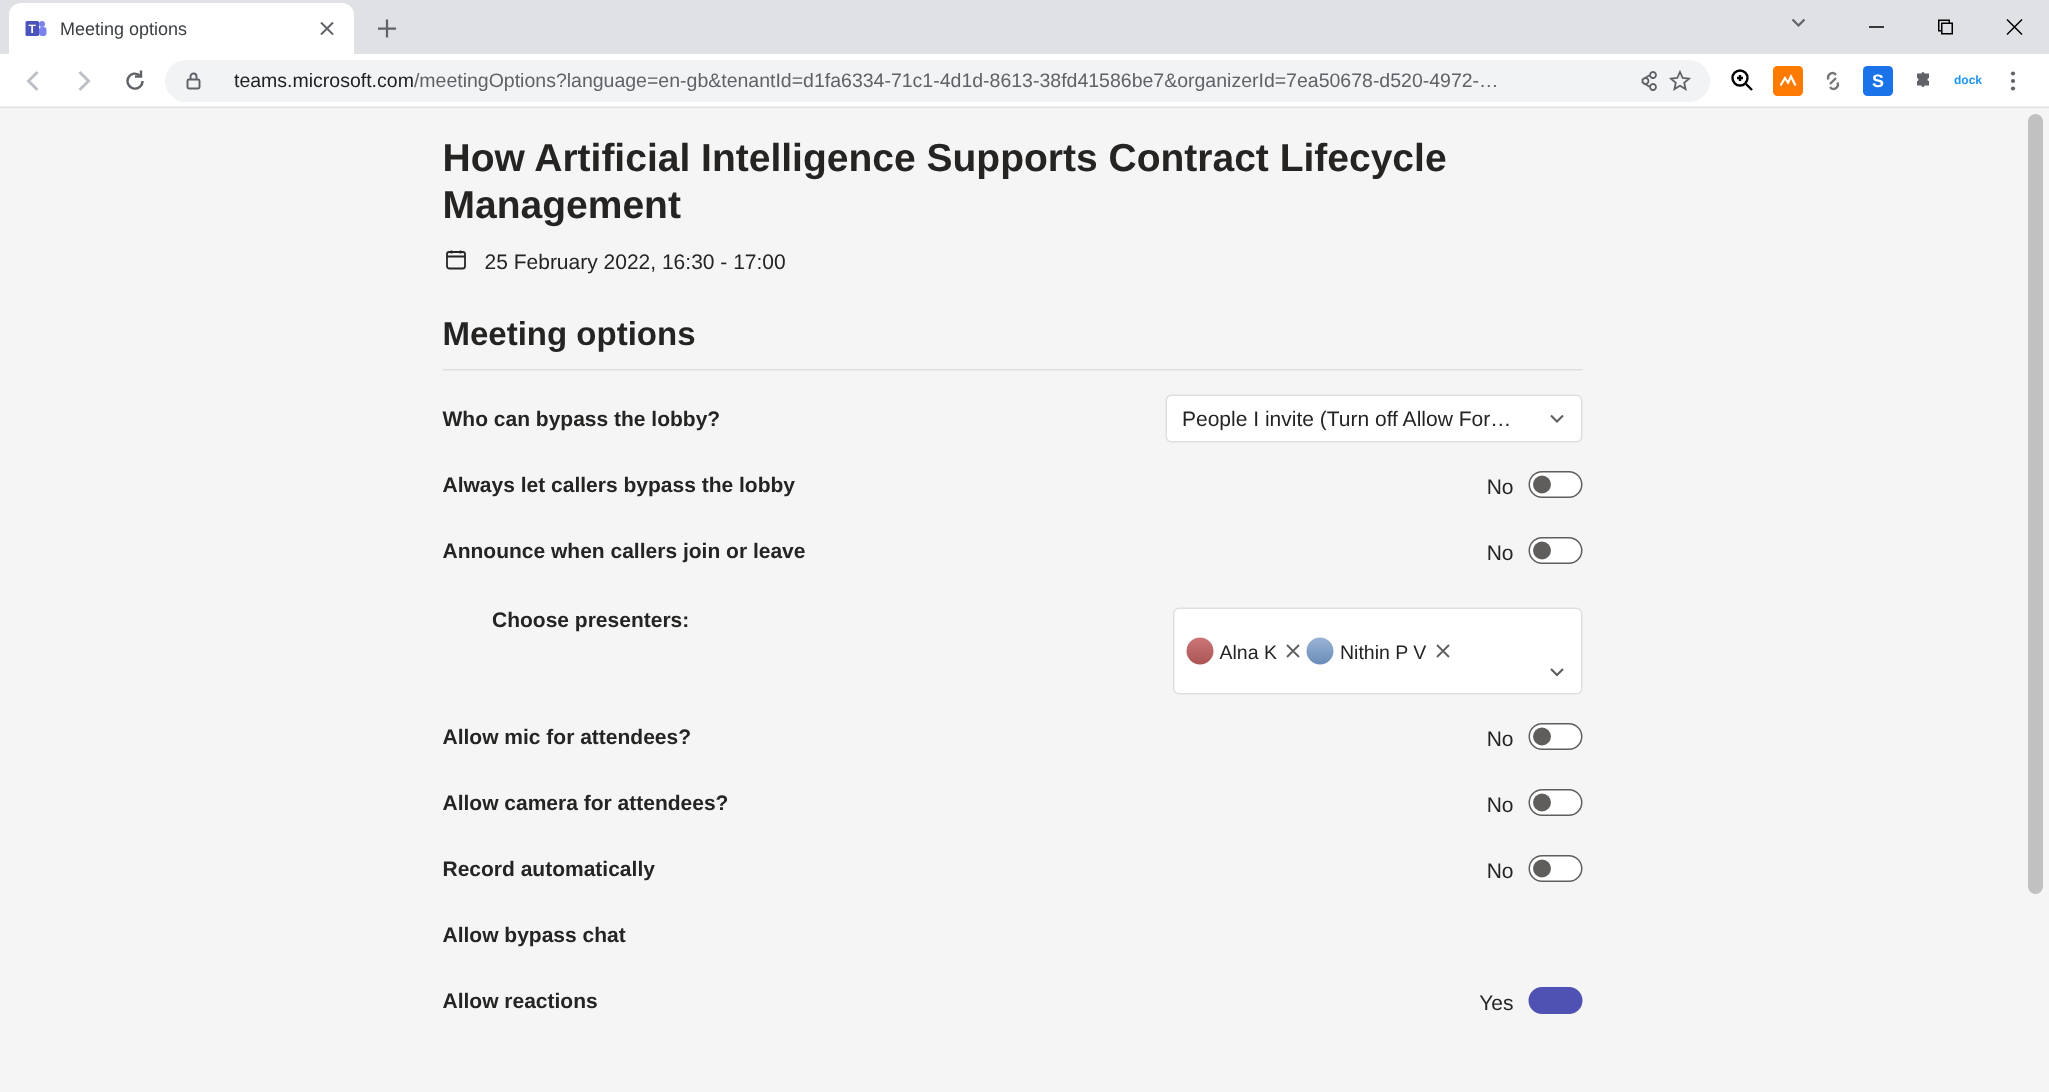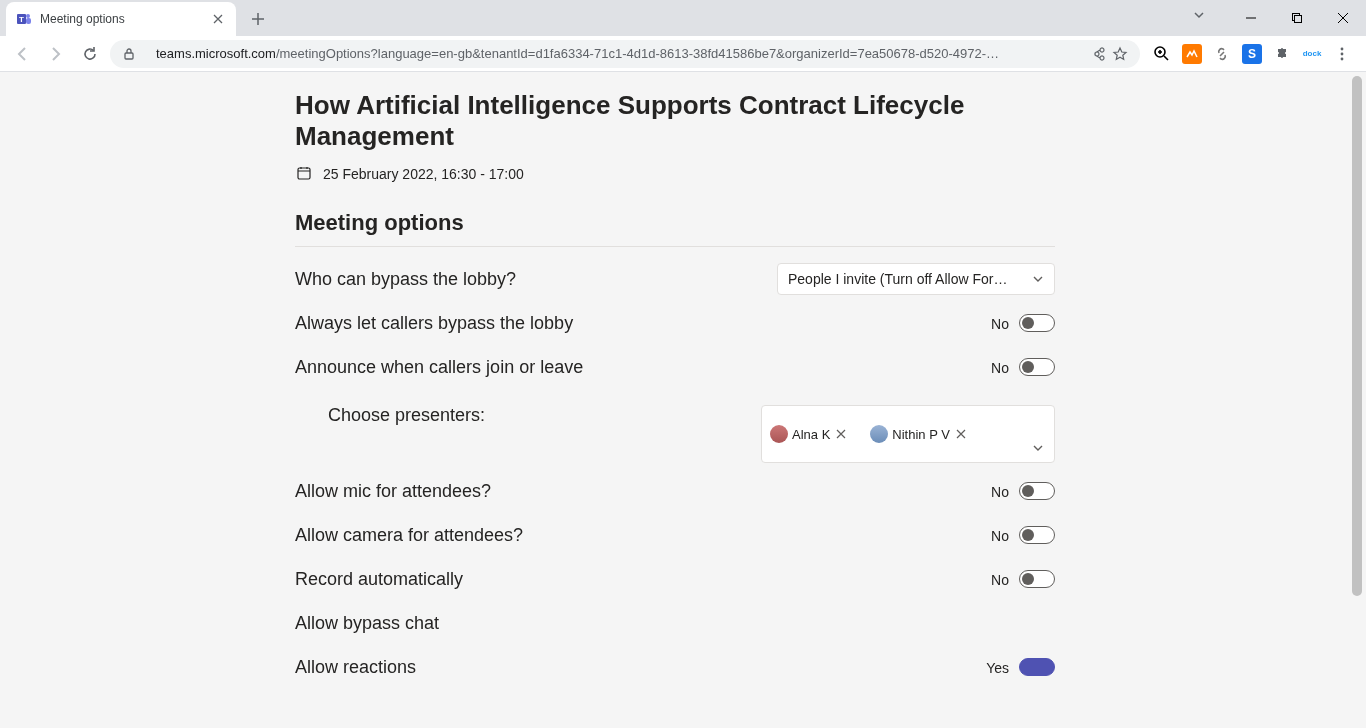--- a/index.html
+++ b/index.html
@@ -32,36 +32,36 @@
 .content-wrap { background: #f5f5f5; height: 656px; overflow-y: auto; position: relative; }
 .content { width: 760px; margin-left: 295px; padding-top: 18px; }
 .meeting-title { font-size: 26px; font-weight: 700; color: #252423; margin-bottom: 12px; }
 .meta-row { display: flex; align-items: flex-end; gap: 10px; font-size: 14px; color: #252423; margin-bottom: 6px; }
 .meta-row .ico { width: 18px; height: 18px; display:flex; align-items:center; justify-content:center; color:#252423;}
 .section-title { font-size: 22px; font-weight: 700; color: #252423; margin-top: 28px; margin-bottom: 10px; }
 .divider { height: 1px; background: #e1dfdd; margin-bottom: 10px; }
 
 .option-row { display: flex; align-items: center; justify-content: space-between; min-height: 44px; padding: 6px 0; }
 .option-row.tall { align-items: flex-start; padding-top: 16px; margin-left: 33px; }
-.option-label { font-size: 18px; font-weight: 400; color: #252423; }
+.option-label { font-size: 14px; font-weight: 700; color: #252423; }
 .option-control { display: flex; align-items: flex-end; gap: 10px; }
 .yn { font-size: 14px; color: #252423; }
 
 
 .select { width: 278px; height: 32px; background: #fff; border: 1px solid #e1dfdd; border-radius: 4px; display: flex; align-items: center; padding: 12px 10px; justify-content: space-between; font-size: 14px; color: #252423; }
 .select .val { white-space: nowrap; overflow: hidden; text-overflow: ellipsis; }
 .select .chev { color: #605e5c; flex-shrink:0; margin-left:8px;}
 
 
 .toggle { width: 36px; height: 18px; border-radius: 10px; border: 1px solid #605e5c; position: relative; background: #fff; }
 .toggle .knob { width: 12px; height: 12px; border-radius: 50%; background: #605e5c; position: absolute; top: 2px; left: 2px; }
 .toggle.on { background: #4f52b2; border-color: #4f52b2; }
 
 
-.presenters-box { width: 294px; min-height: 58px; background: #fff; border: 1px solid #e1dfdd; border-radius: 4px; padding: 6px 8px; display: flex; flex-wrap: wrap; gap: 22px; position: relative; }
+.presenters-box { width: 273px; min-height: 58px; background: #fff; border: 1px solid #e1dfdd; border-radius: 4px; padding: 6px 8px; display: flex; flex-wrap: wrap; gap: 2px; position: relative; }
 .pill { display: inline-flex; align-items: center; gap: 4px; font-size: 13px; color: #252423; }
 .avatar { width: 18px; height: 18px; border-radius: 50%; background: #999; display:inline-block;}
 .avatar.a1 { background: linear-gradient(#c77,#a55);} 
 .avatar.a2 { background: linear-gradient(#9ab3d5,#6b8db8);} 
 .pill .x { width: 14px; height: 14px; display: inline-flex; align-items: center; justify-content: center; color: #605e5c; font-size: 12px;}
 .presenters-chev { position: absolute; right: 10px; bottom: 8px; color: #605e5c; }
 
 
 .fake-scrollbar { position: absolute; right: 2px; top: 4px; width: 14px; height: 640px; }
 .fake-thumb { position: absolute; right: 2px; top: 0; width: 10px; height: 520px; background: #c1c1c1; border-radius: 5px; }

